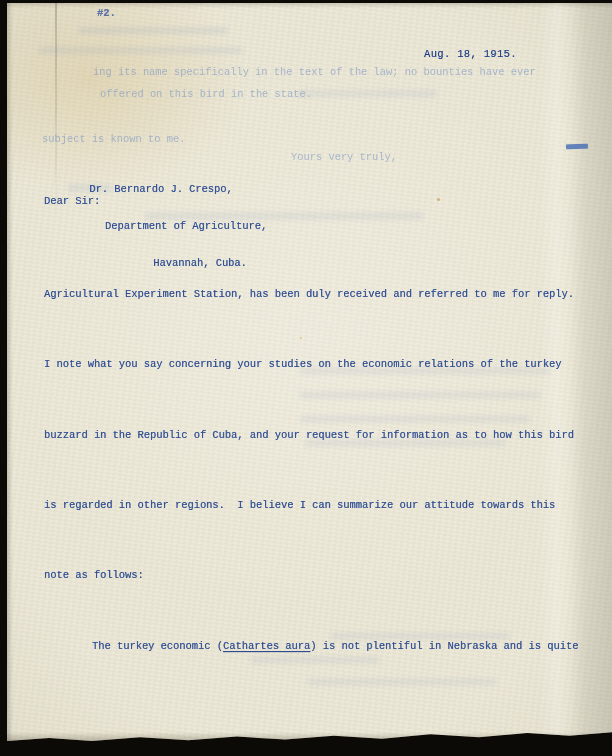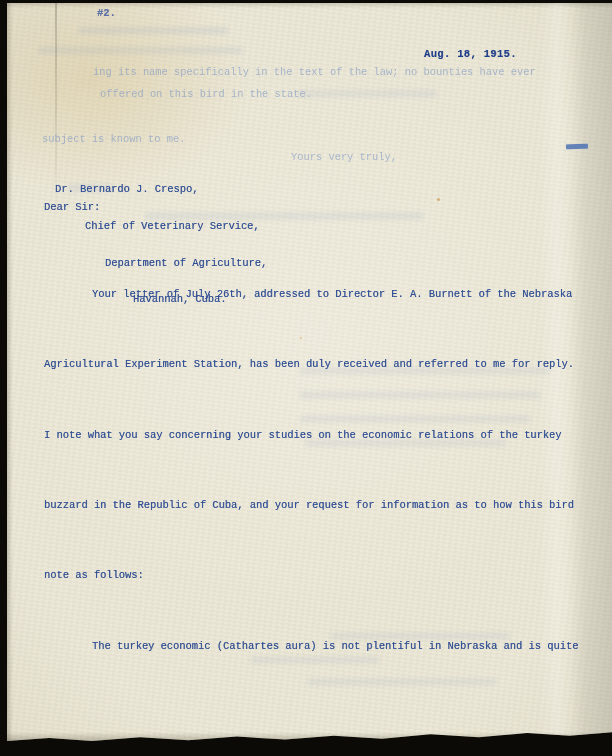--- a/index.html
+++ b/index.html
@@ -17,29 +17,29 @@
            repeating-linear-gradient(7deg, rgba(120,110,80,0.030) 0 2px, rgba(255,255,255,0.035) 2px 4px),
            repeating-linear-gradient(97deg, rgba(120,110,80,0.024) 0 3px, rgba(255,255,255,0.028) 3px 6px);
          clip-path:polygon(0 0,100% 0,100% 98.4%,93% 98.9%,86% 98.5%,78% 99.1%,70% 98.7%,
                   62% 99.3%,54% 98.9%,46% 99.4%,38% 99.0%,30% 99.5%,22% 99.1%,14% 99.6%,7% 99.2%,0 99.6%);}
   .paper::after{content:"";position:absolute;left:0;right:0;bottom:0;height:12px;
          background:linear-gradient(rgba(0,0,0,0), rgba(70,62,40,0.38));}
   .t{color:#2e4d94;font-size:10.4px;text-shadow:0.3px 0.3px 0.6px rgba(40,70,140,0.55);
      white-space:pre;position:absolute;}
   .ghost{color:#7d97c4;opacity:0.62;filter:blur(0.35px);text-shadow:none;}
   .ghost2{color:#8aa2cb;opacity:0.5;filter:blur(0.45px);text-shadow:none;}
-  .datetxt{font-weight:bold;color:#203f8a;letter-spacing:0.4px;}
+  .datetxt{font-weight:normal;color:#203f8a;letter-spacing:0.4px;}
   .pagelabel{font-weight:bold;color:#3a57a0;opacity:0.8;filter:blur(0.2px);}
-  .addr{position:absolute;left:48px;top:156px;line-height:12.2px;}
+  .addr{position:absolute;left:48px;top:156px;line-height:12.2px;text-align:center;}
   .addr div{white-space:pre;}
   .addr .i1{padding-left:30px}.addr .i2{padding-left:50px}.addr .i3{padding-left:78px}
   .bodyblock{position:absolute;left:37px;top:233px;width:545px;line-height:23.45px;}
   .bl{white-space:pre;height:23.45px;}
   .ind{padding-left:48px;}
-  .u{text-underline-offset:2px;}
+  .u{text-decoration:underline;text-underline-offset:2px;}
   .smudge{position:absolute;background:rgba(110,135,185,0.22);filter:blur(2.2px);border-radius:2px;}
   .faintrow{position:absolute;background:rgba(120,145,190,0.13);filter:blur(2.6px);border-radius:2px;}
   .dash{position:absolute;left:559px;top:141px;width:22px;height:5px;background:#4d72b4;
         opacity:0.85;filter:blur(0.3px);border-radius:1px;transform:rotate(-2deg);}
   .crease{position:absolute;left:48px;top:0;width:1.5px;height:215px;
         background:linear-gradient(rgba(80,80,70,0.28), rgba(80,80,70,0));filter:blur(0.5px);}
   .speck{position:absolute;border-radius:50%;background:#c8842a;}
 </style>
 </head>
 <body>
@@ -70,31 +70,30 @@
     <div class="t ghost" style="left:93px;top:85px">offered on this bird in the state.</div>
     <div class="t ghost" style="left:35px;top:130px">subject is known to me.</div>
     <div class="t ghost" style="left:284px;top:148px">Yours very truly,</div>
 
     <div class="dash"></div>
     <div class="speck" style="left:430px;top:195px;width:3px;height:3px;opacity:0.55"></div>
     <div class="speck" style="left:293px;top:334px;width:2px;height:2px;opacity:0.4"></div>
 
     <div class="addr t">
       <div>Dr. Bernardo J. Crespo,</div>
-      <div class="i1">Chief of Veterinary Service,</div>
       <div class="i2">Department of Agriculture,</div>
       <div class="i3">Havannah, Cuba.</div>
     </div>
-    <div class="t" style="left:37px;top:198px">Dear Sir:</div>
+    <div class="t" style="left:37px;top:192px">Dear Sir:</div>
 
     <div class="bodyblock t">
-      <div class="bl ind">Your letter of July 26th, addressed to Director E. A. Burnett of the Nebraska</div>
       <div class="bl">Agricultural Experiment Station, has been duly received and referred to me for reply.</div>
       <div class="bl">I note what you say concerning your studies on the economic relations of the turkey</div>
       <div class="bl">buzzard in the Republic of Cuba, and your request for information as to how this bird</div>
+      <div class="bl">is regarded in other regions.  I believe I can summarize our attitude towards this</div>
       <div class="bl">note as follows:</div>
       <div class="bl ind"><span>The turkey economic (</span><span class="u">Cathartes aura</span><span>) is not plentiful in Nebraska and is quite</span></div>
       
       
       
       
       
       
       
       

